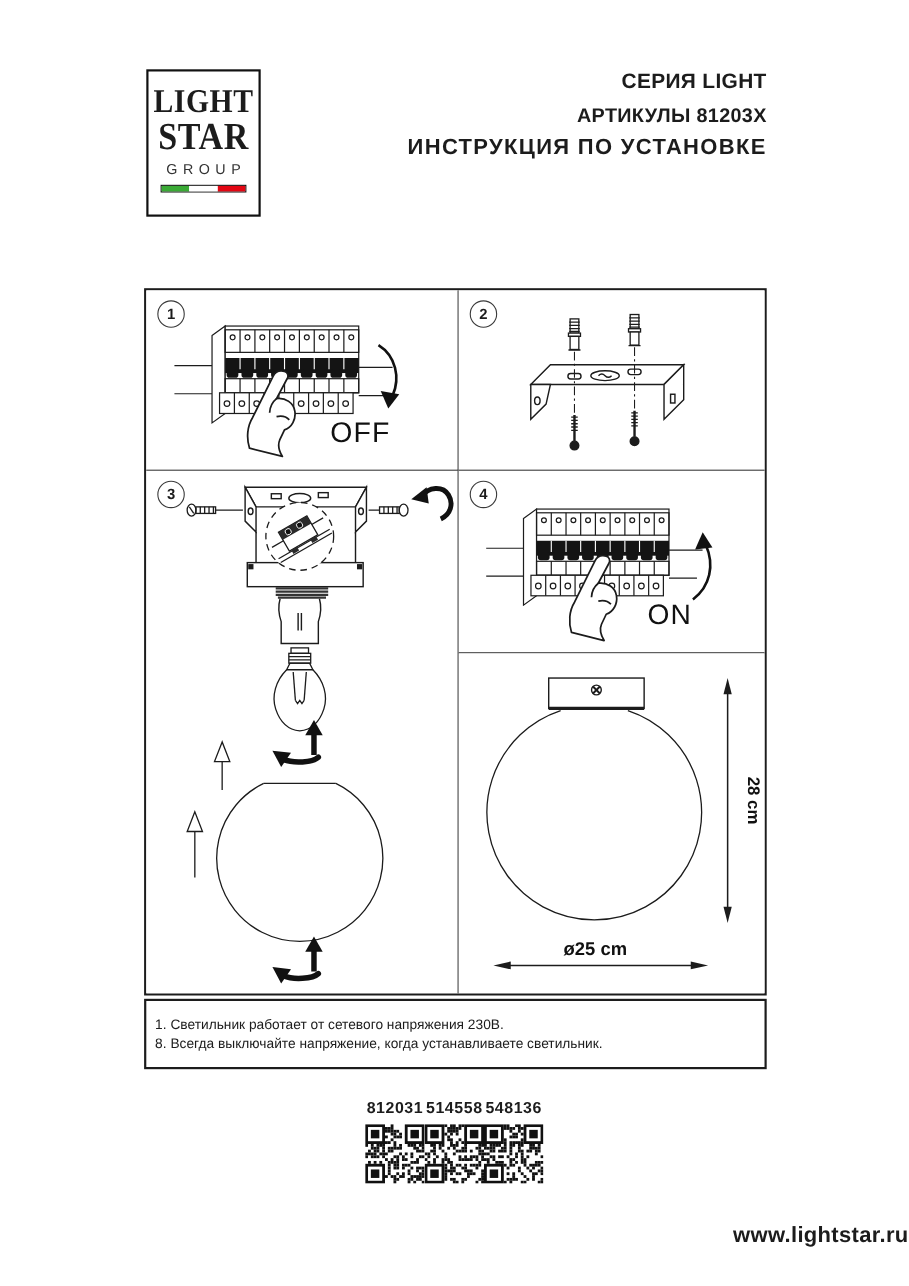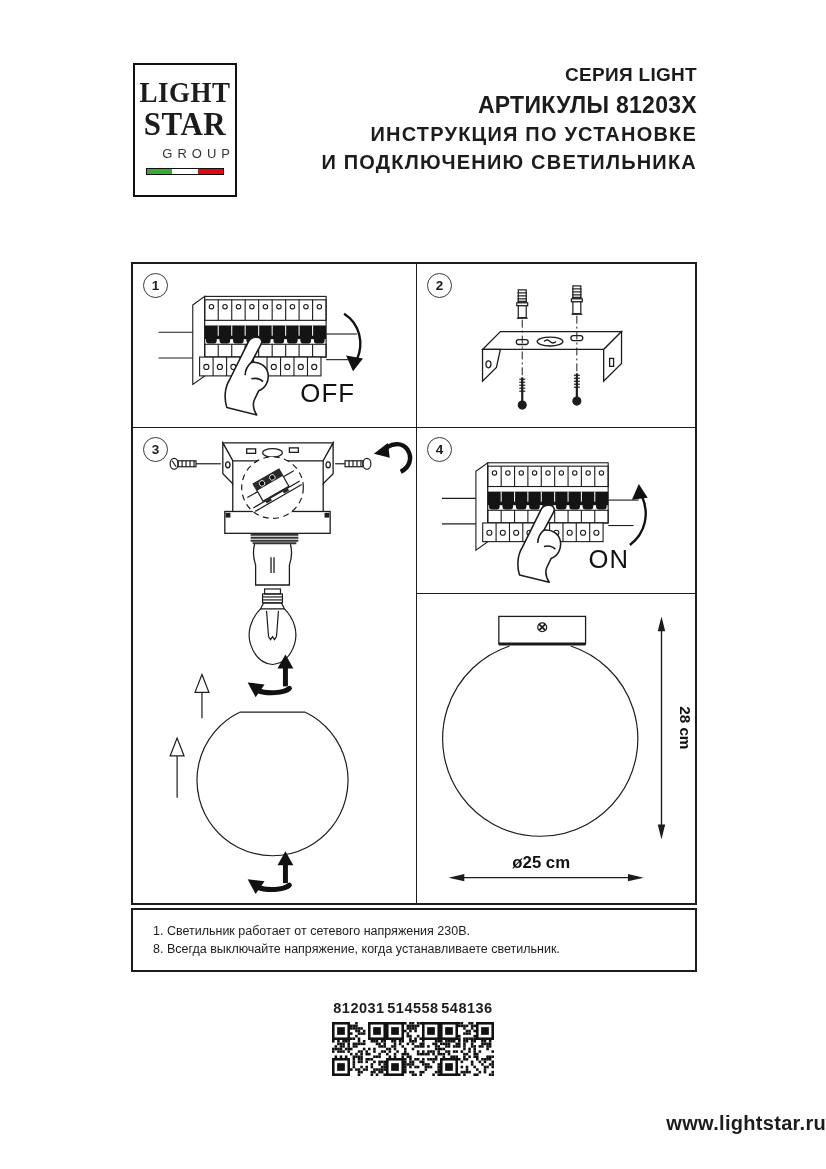--- a/index.html
+++ b/index.html
@@ -5,50 +5,50 @@
   * { margin:0; padding:0; box-sizing:border-box; }
   html,body { background:#fff; }
   body { font-family:"Liberation Sans", sans-serif; color:#1c1c1c; }
   .page { position:relative; width:826px; height:1169px; background:#fff; overflow:hidden; }
 
   
   .logo { position:absolute; left:133px; top:63px; width:104px; height:134px;
           border:2px solid #111; text-align:center; padding-top:12px; }
   .logo-l1 { font-family:"Liberation Serif", serif; font-weight:700; font-size:27px; line-height:30px; letter-spacing:0.5px; transform:scaleY(1.12); }
   .logo-l2 { font-family:"Liberation Serif", serif; font-weight:700; font-size:31px; line-height:33px; letter-spacing:0.5px; transform:scaleY(1.12); }
-  .logo-l3 { font-size:13px; letter-spacing:5px; margin-top:6px; text-indent:5px; color:#333;text-align:right; }
+  .logo-l3 { font-size:13px; letter-spacing:5px; margin-top:6px; text-indent:5px; color:#333; }
   .logo-flag { width:78px; height:7px; margin:7px auto 0; border:1px solid #111; display:flex; }
   .logo-flag span { flex:1; }
   .flag-green { background:#3aaa35; }
   .flag-white { background:#ffffff; }
   .flag-red   { background:#e30613; }
 
   .titles { position:absolute; right:129px; top:60px; text-align:right; }
   .t-series   { font-size:19px; font-weight:700; line-height:30px; letter-spacing:0.3px; }
-  .t-articles { font-size:23px; font-weight:700; line-height:30px; letter-spacing:0.3px; }
+  .t-articles { font-size:18px; font-weight:700; line-height:30px; letter-spacing:0.3px; }
   .t-instr    { font-size:20px; font-weight:700; line-height:28px; letter-spacing:1.2px; }
   .t-instr.first { }
 
   
   .grid { position:absolute; left:131px; top:262px; width:566px; height:643px; border:2px solid #1c1c1c; }
   .panel { position:absolute; background:#fff; }
   .p1 { left:0; top:0; width:284px; height:164px; border-right:1px solid #1c1c1c; border-bottom:1px solid #1c1c1c; }
   .p2 { left:284px; top:0; right:0; height:164px; border-bottom:1px solid #1c1c1c; }
   .p3 { left:0; top:164px; width:284px; bottom:0; border-right:1px solid #1c1c1c; }
   .p4 { left:284px; top:164px; right:0; height:166px; border-bottom:1px solid #1c1c1c; }
   .p5 { left:284px; top:330px; right:0; bottom:0; }
   .panel svg { position:absolute; left:0; top:0; width:100%; height:100%;
                font-family:"Liberation Sans", sans-serif; }
   .badge { position:absolute; left:10px; top:9px; width:25px; height:25px; border:1.6px solid #3a3a3a;
            border-radius:50%; display:flex; align-items:center; justify-content:center;
            font-size:13.5px; font-weight:700; background:#fff; z-index:2; }
 
   
   .notes { position:absolute; left:131px; top:908px; width:566px; height:64px;
-           border:2px solid #1c1c1c; padding:13px 0 0 20px;
+           border:2px solid #1c1c1c; padding:13px 0 0 8px;
            font-size:12.5px; line-height:17.5px; }
 
   
   .qr-row { position:absolute; left:0; top:1000px; width:100%; display:flex;
             justify-content:center; gap:0; }
   .qr-item { width:54px; text-align:center; }
   .qr-label { font-size:14.5px; font-weight:700; letter-spacing:0.5px; margin-bottom:6px; }
   .qr-code { width:54px; height:54px; }
   .qr-code svg { display:block; width:54px; height:54px; }
 
@@ -181,21 +181,20 @@
       <span class="flag-green"></span>
       <span class="flag-white"></span>
       <span class="flag-red"></span>
     </div>
   </div>
 
   <div class="titles">
     <div class="t-series">СЕРИЯ LIGHT</div>
     <div class="t-articles">АРТИКУЛЫ 81203X</div>
     <div class="t-instr first">ИНСТРУКЦИЯ ПО УСТАНОВКЕ</div>
-    <div class="t-instr">И ПОДКЛЮЧЕНИЮ СВЕТИЛЬНИКА</div>
   </div>
 
   <div class="grid">
 
     <div class="panel p1">
       <div class="badge">1</div>
       <svg viewBox="0 0 284 164">
         <use href="#g-breaker" transform="translate(46,24) scale(0.86)"></use>
         <path d="M212,50 C228,60 232,80 225,96" stroke="#111" stroke-width="2.4" fill="none"></path>
         <polygon points="221,108 214,92 231,95" fill="#111"></polygon>

